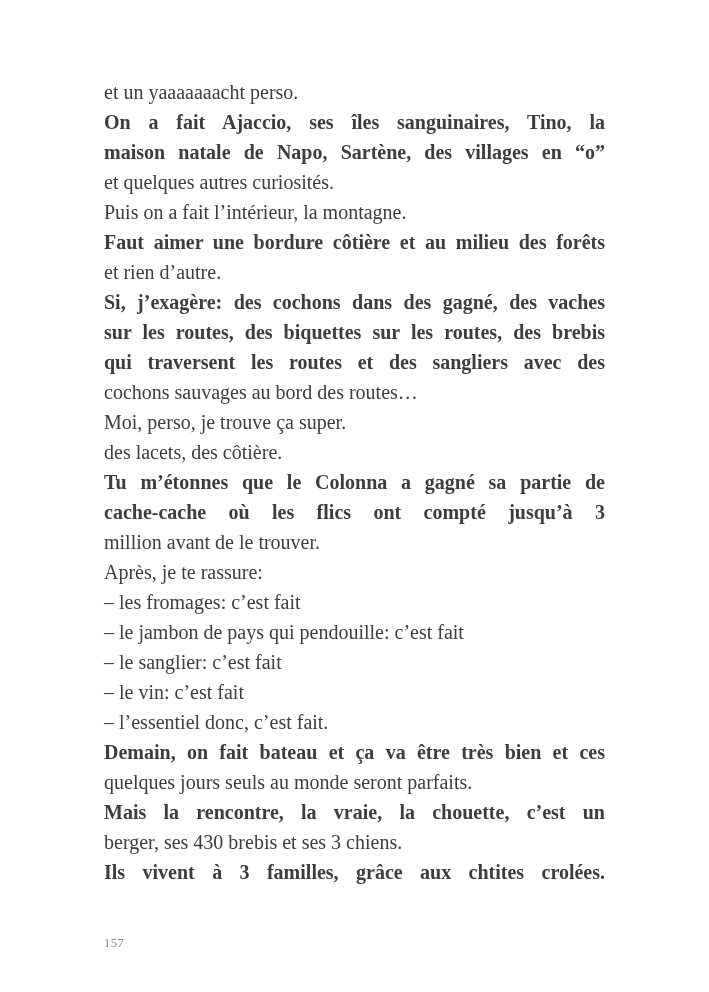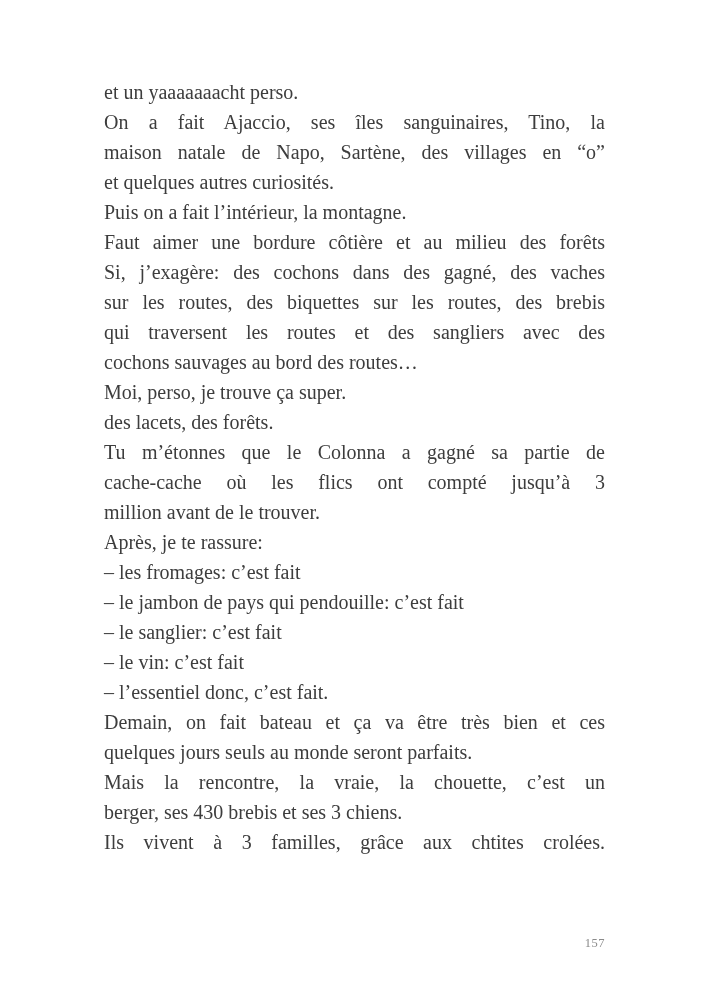--- a/index.html
+++ b/index.html
@@ -25,49 +25,51 @@
   }
   .line {
     font-size: 20px;
     line-height: 30px;
     height: 30px;
     text-align: left;
   }
   .line.j {
     text-align: justify;
     text-align-last: justify;
+    font-weight: bold;
   }
   .folio {
     position: absolute;
     left: 104px;
     top: 936px;
     width: 501px;
-    text-align: right;
+    text-align: left;
     font-size: 12.5px;
     color: #8a8a8a;
     letter-spacing: 0.5px;
   }
 </style>
 </head>
 <body>
 
 <div class="page">
   <div class="text-block" id="textblock">
       <div class="line">et un yaaaaaaacht perso.</div>
       <div class="line j">On a fait Ajaccio, ses îles sanguinaires, Tino, la</div>
       <div class="line j">maison natale de Napo, Sartène, des villages en “o”</div>
       <div class="line">et quelques autres curiosités.</div>
       <div class="line">Puis on a fait l’intérieur, la montagne.</div>
       <div class="line j">Faut aimer une bordure côtière et au milieu des forêts</div>
+      <div class="line">et rien d’autre.</div>
       <div class="line j">Si, j’exagère: des cochons dans des gagné, des vaches</div>
       <div class="line j">sur les routes, des biquettes sur les routes, des brebis</div>
       <div class="line j">qui traversent les routes et des sangliers avec des</div>
       <div class="line">cochons sauvages au bord des routes…</div>
       <div class="line">Moi, perso, je trouve ça super.</div>
-      <div class="line">des lacets, des forêts.</div>
+      <div class="line">des lacets, des côtière.</div>
       <div class="line j">Tu m’étonnes que le Colonna a gagné sa partie de</div>
       <div class="line j">cache-cache où les flics ont compté jusqu’à 3</div>
       <div class="line">million avant de le trouver.</div>
       <div class="line">Après, je te rassure:</div>
       <div class="line">– les fromages: c’est fait</div>
       <div class="line">– le jambon de pays qui pendouille: c’est fait</div>
       <div class="line">– le sanglier: c’est fait</div>
       <div class="line">– le vin: c’est fait</div>
       <div class="line">– l’essentiel donc, c’est fait.</div>
       <div class="line j">Demain, on fait bateau et ça va être très bien et ces</div>

